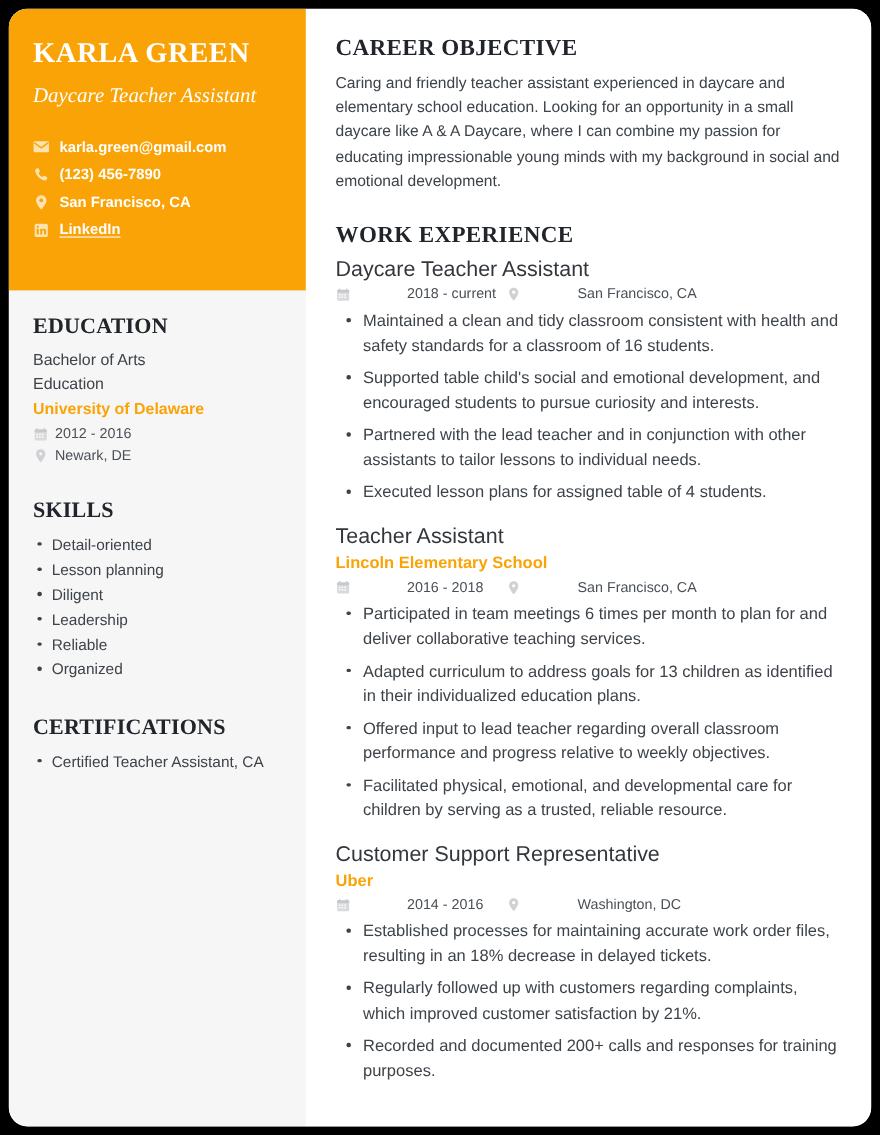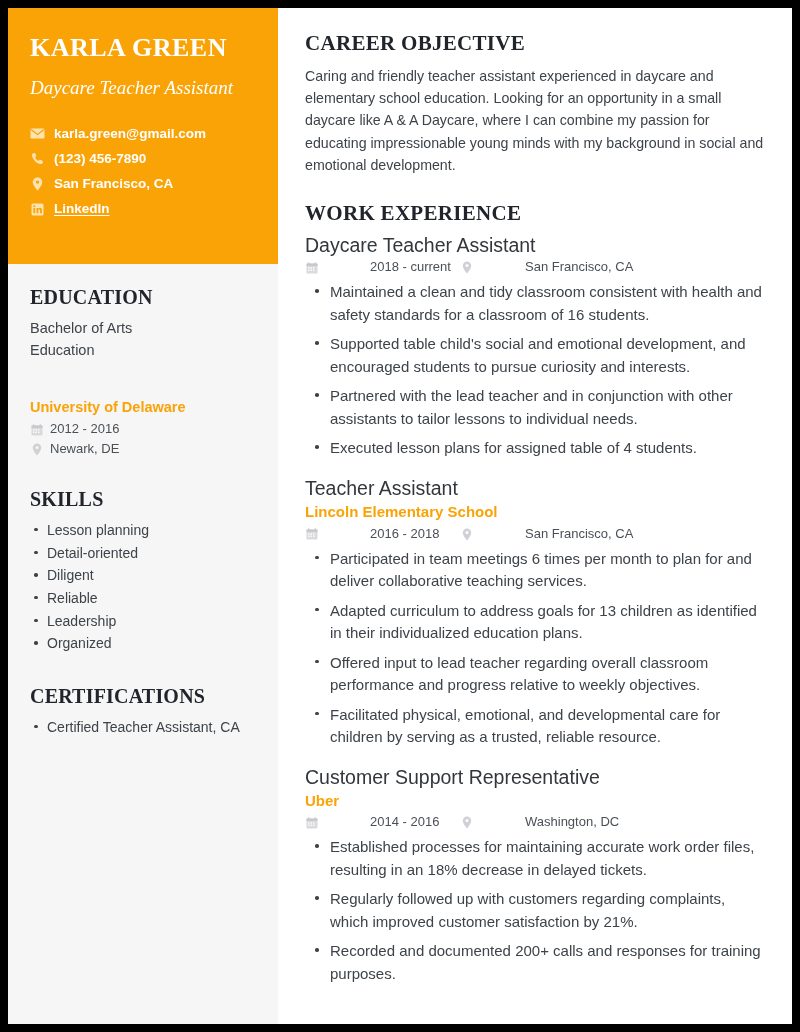--- a/index.html
+++ b/index.html
@@ -18,20 +18,21 @@
   .page {
     position: absolute;
     left: 8px;
     top: 8px;
     width: 784px;
     height: 1016px;
     background: #ffffff;
     overflow: hidden;
     display: flex;
     box-sizing: border-box;
+    border-radius: 17px;
   }
 
   
   .sidebar {
     width: 270px;
     flex: 0 0 270px;
     background: #f6f6f6;
     position: relative;
     box-sizing: border-box;
   }
@@ -111,21 +112,20 @@
     font-size: 14.5px;
     color: #3d4349;
     line-height: 1.52;
   }
   .edu-school {
     font-size: 14.5px;
     font-weight: bold;
     color: #faa307;
     line-height: 1.52;
     margin-bottom: 2px;
-    margin-top: 35px;
   }
   .meta-row {
     display: flex;
     align-items: center;
     font-size: 13px;
     color: #4a5057;
     margin-top: 3px;
     line-height: 1.3;
   }
   .meta-icon {
@@ -315,25 +315,25 @@
                 <path d="M5 0.5 C7.3 0.5 9.2 2.4 9.2 4.7 C9.2 7.6 5 12.4 5 12.4 C5 12.4 0.8 7.6 0.8 4.7 C0.8 2.4 2.7 0.5 5 0.5 Z" fill="#d0d1d4"></path>
                 <circle cx="5" cy="4.6" r="1.5" fill="#f6f6f6"></circle>
               </svg>
           </span>
           <span>Newark, DE</span>
         </div>
       </div>
 
       <h2 class="side-heading spaced">SKILLS</h2>
       <ul class="side-list">
+        <li>Detail-oriented</li>
         <li>Lesson planning</li>
-        <li>Detail-oriented</li>
         <li>Diligent</li>
+        <li>Leadership</li>
         <li>Reliable</li>
-        <li>Leadership</li>
         <li>Organized</li>
       </ul>
 
       <h2 class="side-heading spaced">CERTIFICATIONS</h2>
       <ul class="side-list">
         <li>Certified Teacher Assistant, CA</li>
       </ul>
 
     </div>
   </aside>

